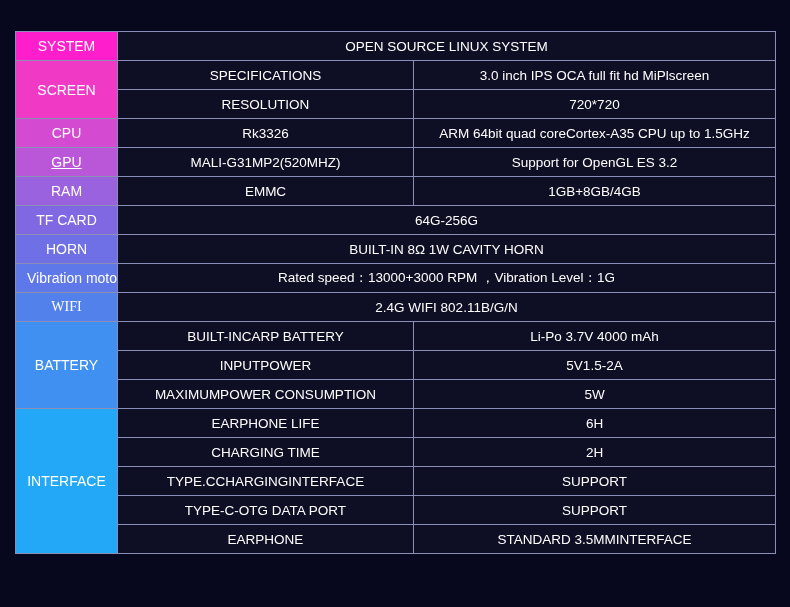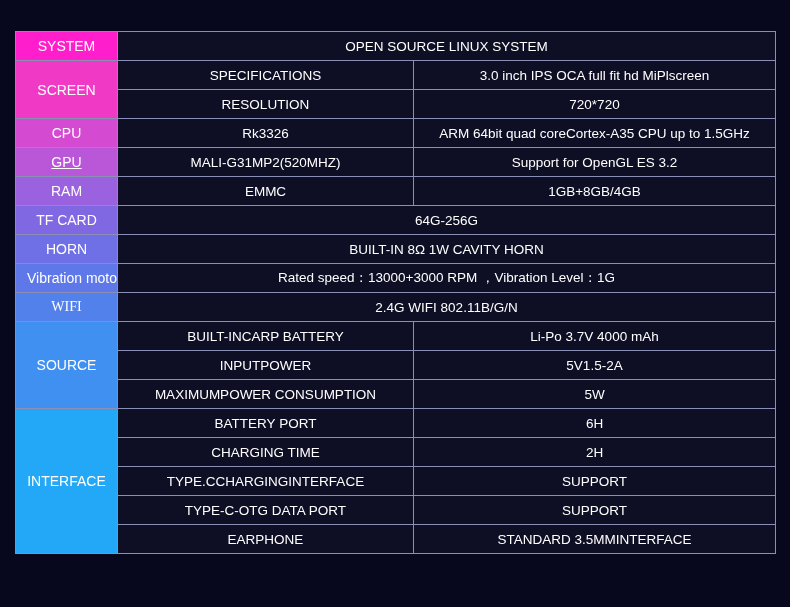--- a/index.html
+++ b/index.html
@@ -120,35 +120,35 @@
       </tr>
       <tr>
         <td class="label small c-vib">Vibration motor</td>
         <td class="merged-full" colspan="2">Rated speed：13000+3000 RPM ，Vibration Level：1G</td>
       </tr>
       <tr>
         <td class="label c-wifi">WIFI</td>
         <td class="merged-full" colspan="2">2.4G WIFI 802.11B/G/N</td>
       </tr>
       <tr>
-        <td class="label c-battery" rowspan="3">SOURCE</td>
+        <td class="label c-battery" rowspan="3">BATTERY</td>
         <td>BUILT-INCARP BATTERY</td>
         <td>Li-Po 3.7V 4000 mAh</td>
       </tr>
       <tr>
         <td>INPUTPOWER</td>
         <td>5V1.5-2A</td>
       </tr>
       <tr>
         <td>MAXIMUMPOWER CONSUMPTION</td>
         <td>5W</td>
       </tr>
       <tr>
         <td class="label c-interface" rowspan="5">INTERFACE</td>
-        <td>BATTERY PORT</td>
+        <td>EARPHONE LIFE</td>
         <td>6H</td>
       </tr>
       <tr>
         <td>CHARGING TIME</td>
         <td>2H</td>
       </tr>
       <tr>
         <td>TYPE.CCHARGINGINTERFACE</td>
         <td>SUPPORT</td>
       </tr>

